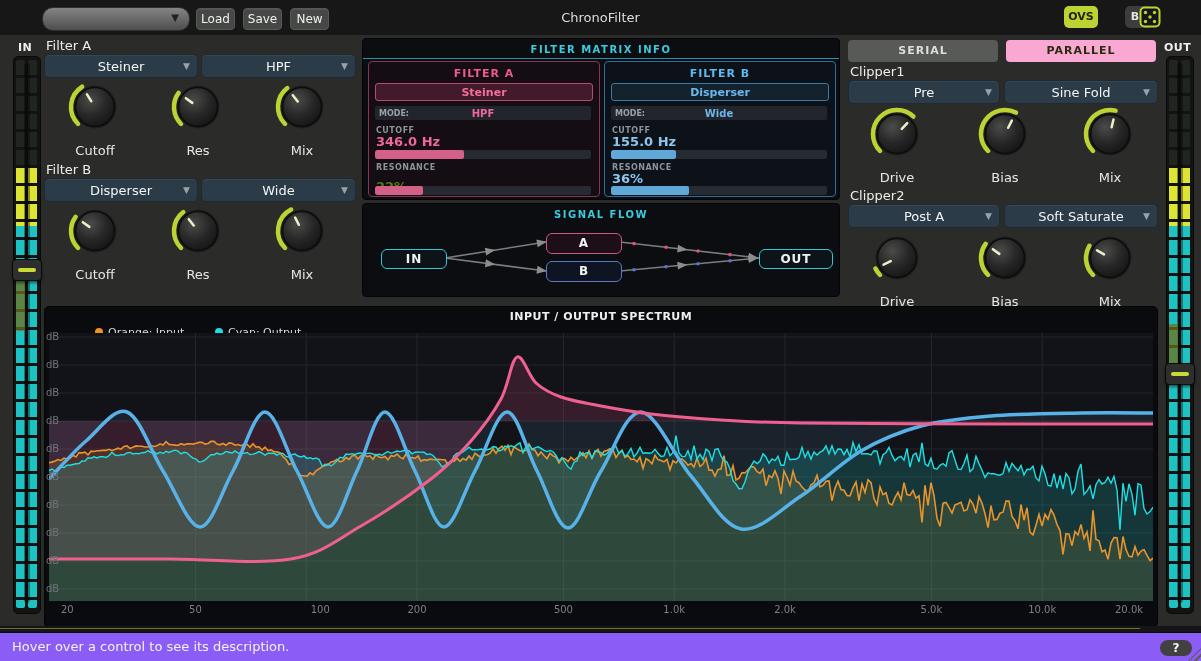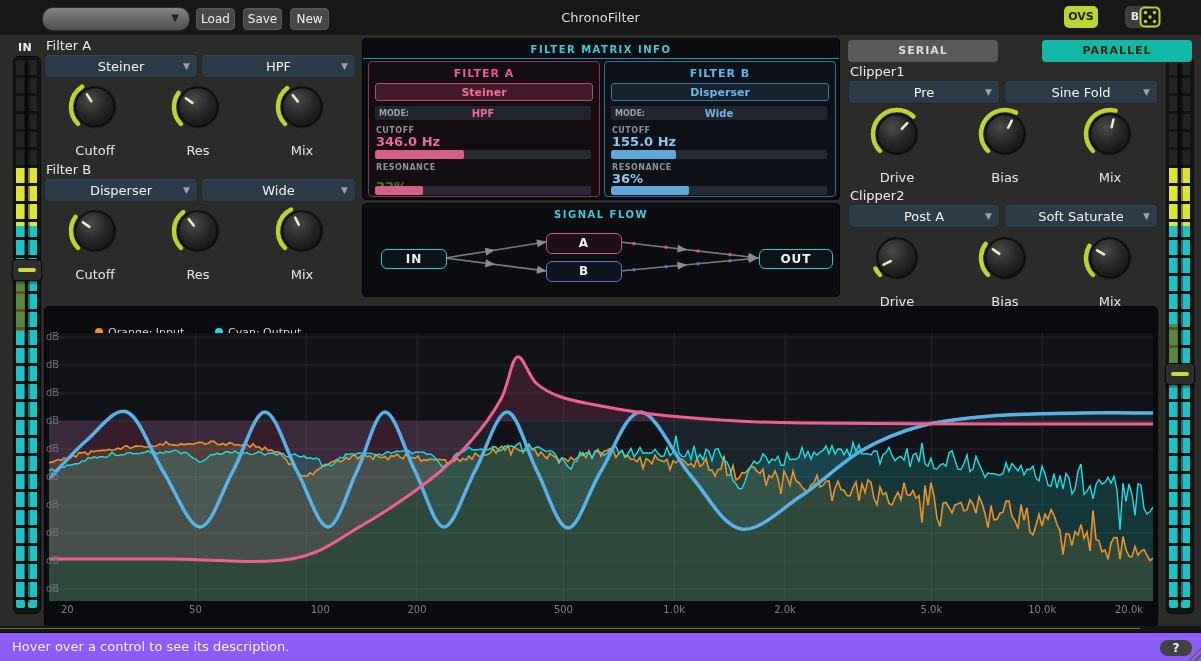--- a/index.html
+++ b/index.html
@@ -311,21 +311,21 @@
         <circle cx="367" cy="50.66187050359712" r="1.8" fill="#e05577"></circle>
         <circle cx="367" cy="56.71223021582734" r="1.8" fill="#5577d0"></circle>
       </svg>
     <div class="fnode" style="left:18px;top:45px;width:64px;height:18px;line-height:18px;background:#0c1319;border:1.5px solid #36c4d6;">IN</div>
     <div class="fnode" style="left:183px;top:29px;width:74px;height:19px;line-height:19px;background:#1d0f17;border:1.5px solid #cf5583;">A</div>
     <div class="fnode" style="left:183px;top:57px;width:74px;height:19px;line-height:19px;background:#0e1422;border:1.5px solid #5a78c8;">B</div>
     <div class="fnode" style="left:396px;top:45px;width:72px;height:18px;line-height:18px;background:#0c1319;border:1.5px solid #36c4d6;">OUT</div>
   </div>
 
   <div class="pill-top" style="left:848px;top:40px;width:150px;height:22px;background:#585a58;color:#dcdedc;border-radius:4px;letter-spacing:1px;">SERIAL</div>
-  <div class="pill-top" style="left:1042px;top:40px;width:150px;height:22px;background:#14b8a6;color:#2a2a10;border-radius:4px;letter-spacing:1px;">PARALLEL</div>
+  <div class="pill-top" style="left:1006px;top:40px;width:150px;height:22px;background:#f9a8d4;color:#2a2a10;border-radius:4px;letter-spacing:1px;">PARALLEL</div>
 
   <div class="sec-label" style="left:850px;top:64px;">Clipper1</div>
   <div class="dd" style="left:848px;top:80px;width:150px;">
     <span>Pre</span>
     <span class="caret">▼</span>
   </div>
   <div class="dd" style="left:1004px;top:80px;width:152px;">
     <span>Sine Fold</span>
     <span class="caret">▼</span>
   </div>
@@ -430,20 +430,21 @@
           </defs>
           <circle cx="29" cy="29" r="21.5" fill="#1d1e1d"></circle>
           <circle cx="29" cy="29" r="19.5" fill="url(#kg11)" stroke="#0c0c0c" stroke-width="1.5"></circle>
           <path d="M 12.029437251522857 45.970562748477136 A 24 24 0 0 1 8.342191351905356 16.783006021991085" fill="none" stroke="#bdd233" stroke-width="4.5" stroke-linecap="round"></path>
           <line x1="22.974805810972395" y1="25.4367100897474" x2="16.088869594940846" y2="21.36437876374443" stroke="#eaf0c8" stroke-width="2.5" stroke-linecap="round"></line>
         </svg></div>
     <div class="klabel">Mix</div>
   </div>
 
   <div id="spectrum">
+    <div id="spec-title">INPUT / OUTPUT SPECTRUM</div>
     <div class="leg" style="left:50px;"><b style="background:#f0921e;"></b><span>Orange: Input</span></div>
     <div class="leg" style="left:170px;"><b style="background:#1fdde2;"></b><span>Cyan: Output</span></div>
     <svg id="plot" width="1104" height="268" style="position:absolute;left:4px;top:26px;">
         <rect x="0" y="0" width="1104" height="268" fill="#121318"></rect>
         <line x1="0" y1="4" x2="1104" y2="4" stroke="#24272b" stroke-width="1"></line>
         <line x1="0" y1="32" x2="1104" y2="32" stroke="#24272b" stroke-width="1"></line>
         <line x1="0" y1="60" x2="1104" y2="60" stroke="#24272b" stroke-width="1"></line>
         <line x1="0" y1="88" x2="1104" y2="88" stroke="#24272b" stroke-width="1"></line>
         <line x1="0" y1="116" x2="1104" y2="116" stroke="#24272b" stroke-width="1"></line>
         <line x1="0" y1="144" x2="1104" y2="144" stroke="#24272b" stroke-width="1"></line>

